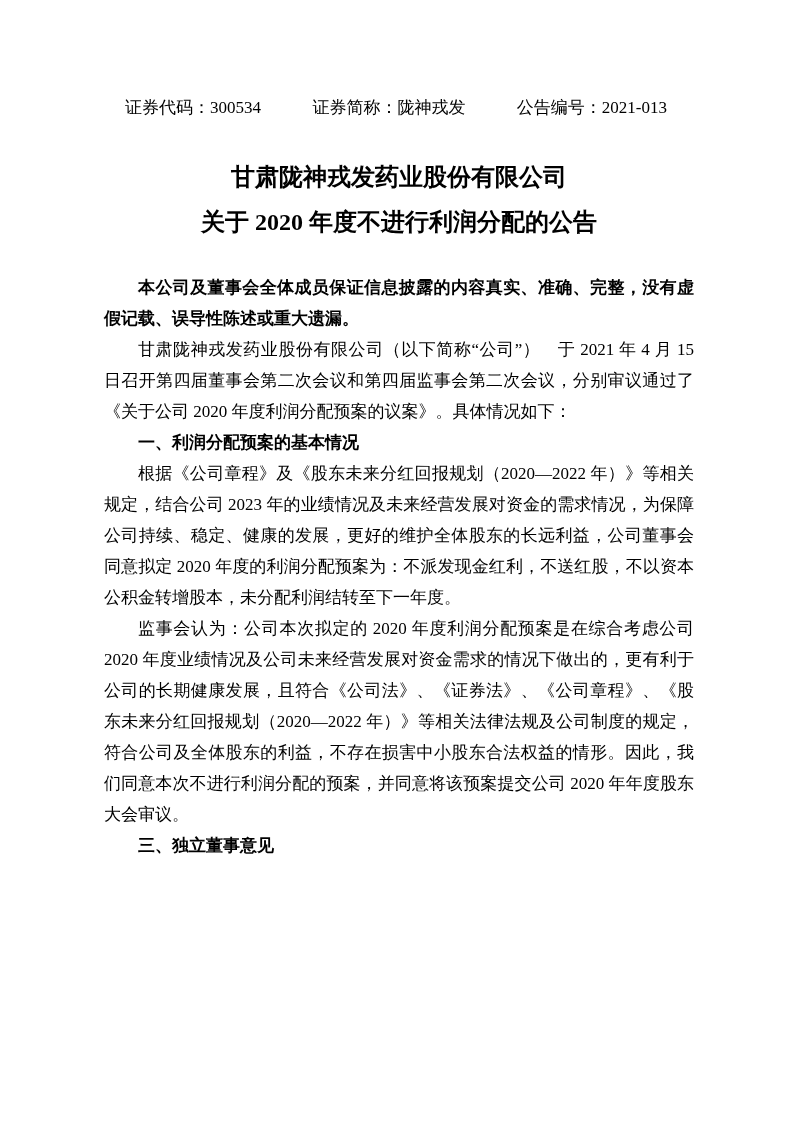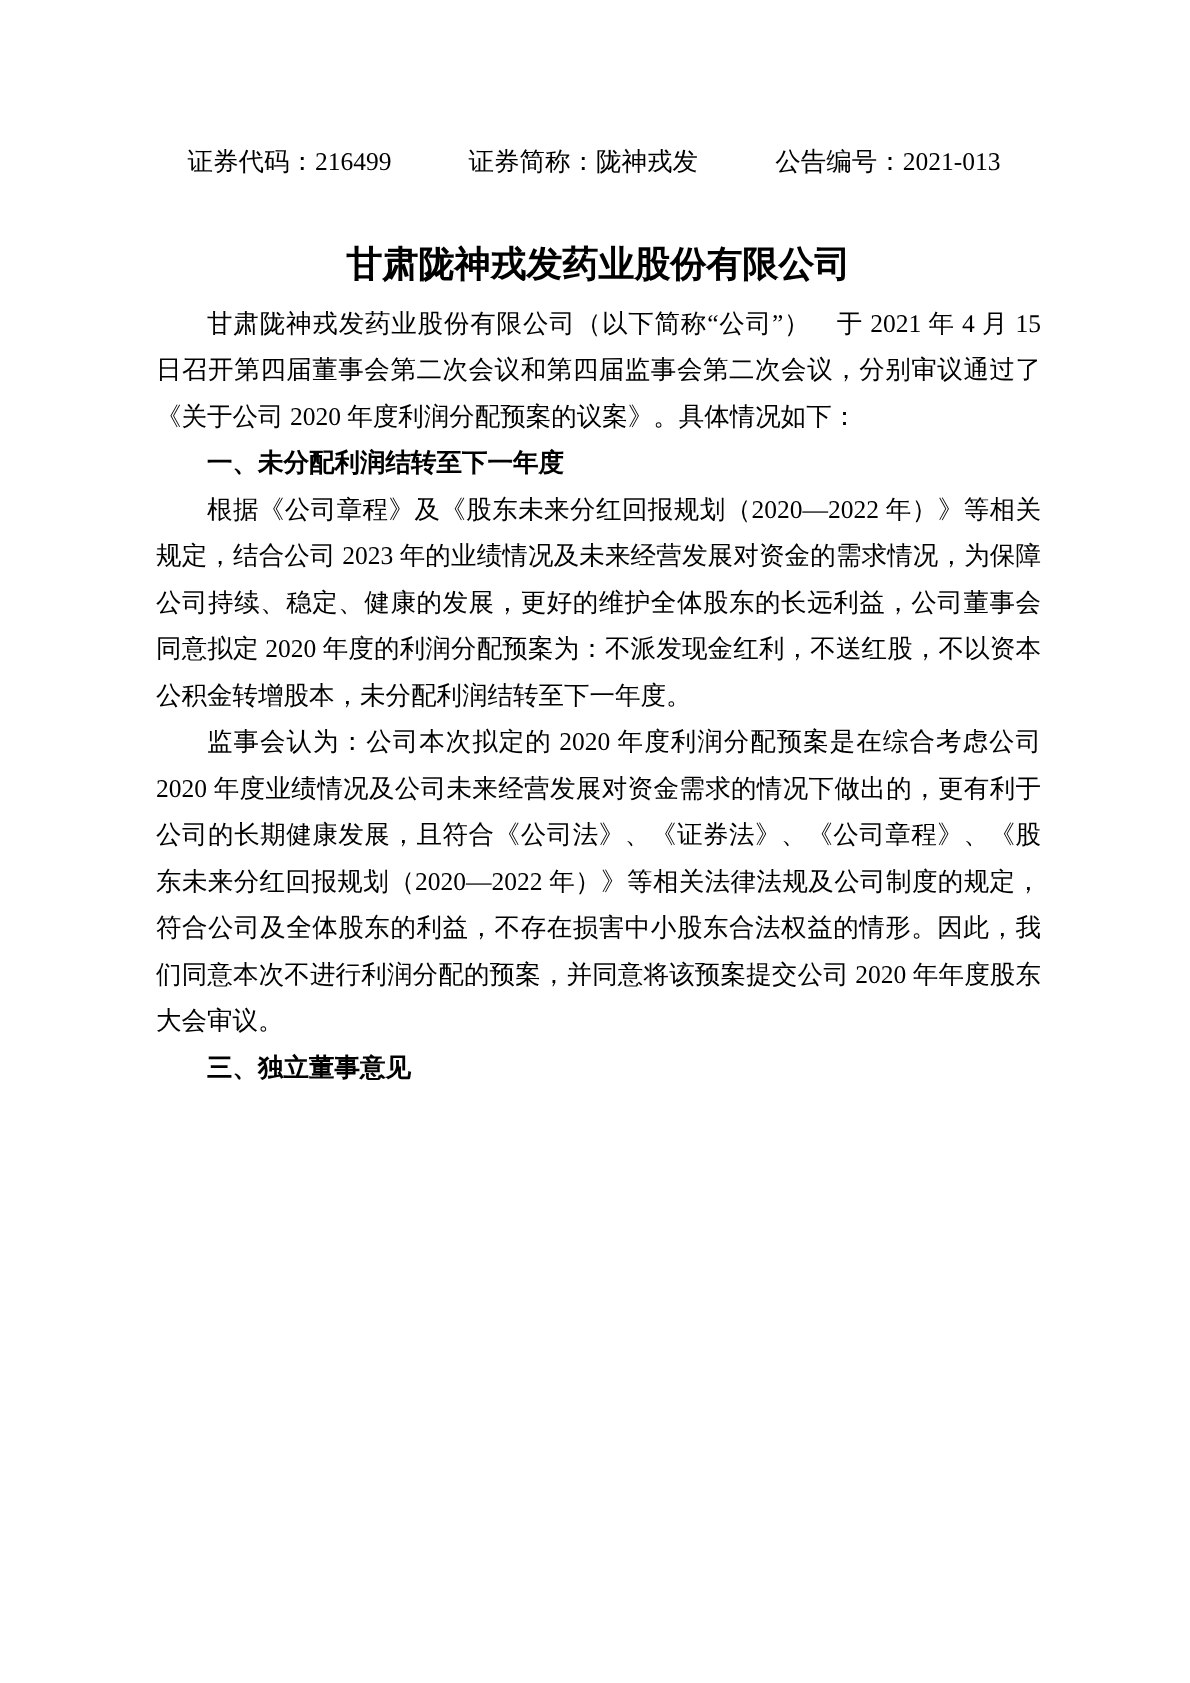--- a/index.html
+++ b/index.html
@@ -63,32 +63,34 @@
     text-indent: 2em;
   }
 </style>
 </head>
 <body>
 
 <div class="page">
   <div class="content">
 
     <div class="doc-header">
-      <span>证券代码：216499</span>
+      <span>证券代码：300534</span>
       <span>证券简称：陇神戎发</span>
       <span>公告编号：2021-013</span>
     </div>
 
     <h1 class="doc-title">
       <span class="title-line">甘肃陇神戎发药业股份有限公司</span>
+      <span class="title-line">关于 2020 年度不进行利润分配的公告</span>
     </h1>
 
+    <p class="disclaimer">本公司及董事会全体成员保证信息披露的内容真实、准确、完整，没有虚假记载、误导性陈述或重大遗漏。</p>
 
     <div class="doc-body">
       <p class="para">甘肃陇神戎发药业股份有限公司（以下简称“公司”）　于 2021 年 4 月 15 日召开第四届董事会第二次会议和第四届监事会第二次会议，分别审议通过了《关于公司 2020 年度利润分配预案的议案》。具体情况如下：</p>
-      <p class="heading">一、未分配利润结转至下一年度</p>
+      <p class="heading">一、利润分配预案的基本情况</p>
       <p class="para">根据《公司章程》及《股东未来分红回报规划（2020—2022 年）》等相关规定，结合公司 2023 年的业绩情况及未来经营发展对资金的需求情况，为保障公司持续、稳定、健康的发展，更好的维护全体股东的长远利益，公司董事会同意拟定 2020 年度的利润分配预案为：不派发现金红利，不送红股，不以资本公积金转增股本，未分配利润结转至下一年度。</p>
       <p class="para">监事会认为：公司本次拟定的 2020 年度利润分配预案是在综合考虑公司 2020 年度业绩情况及公司未来经营发展对资金需求的情况下做出的，更有利于公司的长期健康发展，且符合《公司法》、《证券法》、《公司章程》、《股东未来分红回报规划（2020—2022 年）》等相关法律法规及公司制度的规定，符合公司及全体股东的利益，不存在损害中小股东合法权益的情形。因此，我们同意本次不进行利润分配的预案，并同意将该预案提交公司 2020 年年度股东大会审议。</p>
       <p class="heading">三、独立董事意见</p>
     </div>
 
   </div>
 </div>
 
 </body></html>

